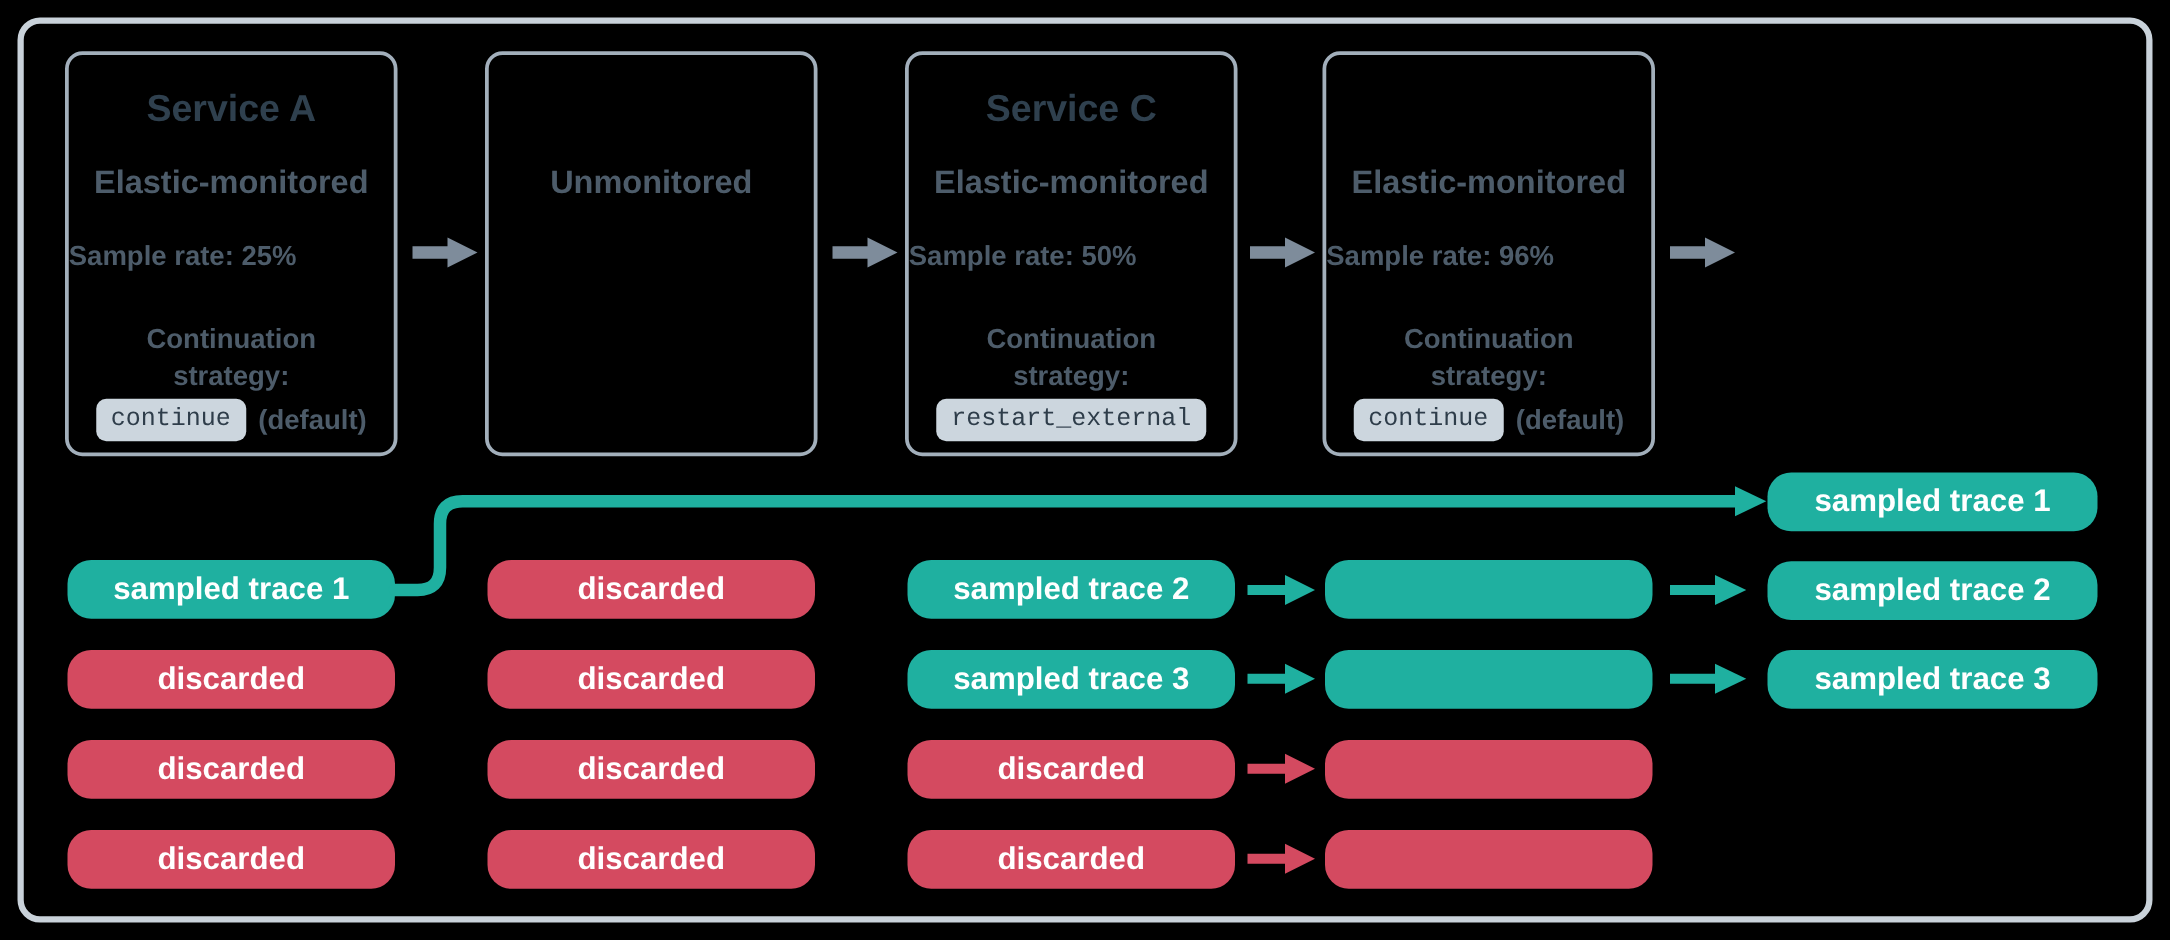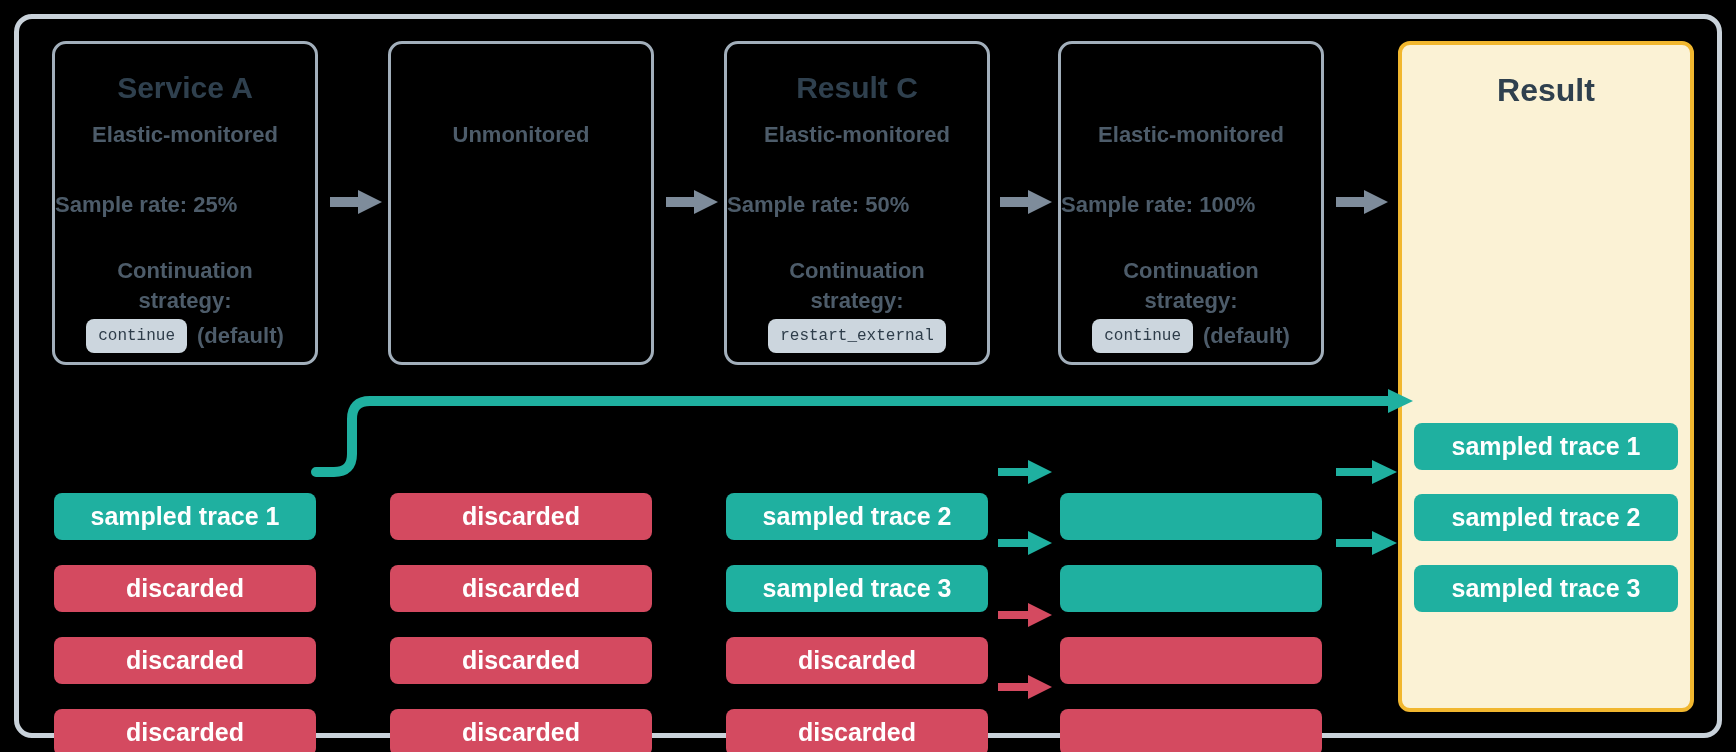--- a/index.html
+++ b/index.html
@@ -13,58 +13,58 @@
   }
   .svc-box{
     position:absolute;top:41px;width:266px;height:324px;box-sizing:border-box;
     border:3px solid var(--box-border,#a2afbb);border-radius:14px;background:transparent;
   }
   .svc-title{
     position:absolute;top:26px;left:0;right:0;text-align:center;
     font-size:30px;font-weight:700;color:var(--title-text,#2f404e);line-height:36px;
   }
   .svc-sub{
-    position:absolute;top:78px;left:0;right:0;text-align:center;
-    font-size:22px;font-weight:600;color:var(--body-text,#4d5c6a);line-height:26px;
+    position:absolute;top:88px;left:0;right:0;text-align:center;
+    font-size:26px;font-weight:600;color:var(--body-text,#4d5c6a);line-height:26px;
   }
   .svc-rate{
     position:absolute;top:148px;left:0;right:0;text-align:left;
     font-size:22px;font-weight:600;color:var(--body-text,#4d5c6a);line-height:26px;
   }
   .svc-cont{
     position:absolute;top:212px;left:50%;transform:translateX(-50%);width:170px;text-align:center;
     font-size:22px;font-weight:600;color:var(--body-text,#4d5c6a);line-height:30px;
   }
   .chip-row{
     position:absolute;top:274px;left:0;right:0;height:36px;
     display:flex;justify-content:center;align-items:center;gap:10px;
   }
   .chip{
     background:var(--chip-bg,#ccd6de);color:var(--chip-text,#2e3d4a);
     font-family:"Liberation Mono","DejaVu Sans Mono",monospace;
-    font-size:16px;font-weight:500;line-height:20px;
+    font-size:20px;font-weight:500;line-height:20px;
     padding:7px 12px;border-radius:8px;white-space:nowrap;
   }
   .chip-note{font-size:22px;font-weight:700;color:var(--body-text,#4d5c6a);white-space:nowrap;}
   .chip-note:empty{display:none;}
 
   .result-box{
     position:absolute;left:1398px;top:41px;width:296px;height:671px;box-sizing:border-box;
     border:4px solid var(--result-border,#f1b72f);border-radius:12px;
     background:var(--result-fill,#fbf2d5);
   }
   .result-title{
     position:absolute;top:26px;left:0;right:0;text-align:center;
     font-size:32px;font-weight:700;color:var(--title-text,#2f404e);line-height:38px;
   }
 
   .bar{
-    position:absolute;width:262px;height:47px;border-radius:8px;box-sizing:border-box;
+    position:absolute;width:262px;height:47px;border-radius:19px;box-sizing:border-box;
     display:flex;align-items:center;justify-content:center;
-    color:#ffffff;font-size:25px;font-weight:600;margin-top:45px;
+    color:#ffffff;font-size:25px;font-weight:600;
   }
   .bar.sampled{background:var(--sampled,#1fb0a0);}
   .bar.discarded{background:var(--discarded,#d44a60);}
   .result-trace{width:264px;left:1414px;z-index:6;}
 
   .flow-svg{position:absolute;left:0;top:0;width:1736px;height:752px;z-index:5;pointer-events:none;}
   .ln-gray{stroke:var(--arrow-gray,#7e8c9b);}
   .hd-gray{fill:var(--arrow-gray,#7e8c9b);}
   .ln-teal{stroke:var(--sampled,#1fb0a0);}
   .hd-teal{fill:var(--sampled,#1fb0a0);}
@@ -87,43 +87,40 @@
       <span class="chip">continue</span>
       <span class="chip-note">(default)</span>
     </div>
   </div>
 
   <div class="svc-box" style="left:388px">
     <div class="svc-sub">Unmonitored</div>
   </div>
 
   <div class="svc-box" style="left:724px">
-    <div class="svc-title">Result C</div>
+    <div class="svc-title">Service C</div>
     <div class="svc-sub">Elastic-monitored</div>
     <div class="svc-rate">Sample rate: 50%</div>
     <div class="svc-cont">Continuation strategy:</div>
     <div class="chip-row">
       <span class="chip">restart_external</span>
 
     </div>
   </div>
 
   <div class="svc-box" style="left:1058px">
     <div class="svc-sub">Elastic-monitored</div>
-    <div class="svc-rate">Sample rate: 100%</div>
+    <div class="svc-rate">Sample rate: 96%</div>
     <div class="svc-cont">Continuation strategy:</div>
     <div class="chip-row">
       <span class="chip">continue</span>
       <span class="chip-note">(default)</span>
     </div>
   </div>
 
-  <div class="result-box">
-    <div class="result-title">Result</div>
-  </div>
 
   <div class="bar sampled" style="left:54px;top:448px">sampled trace 1</div>
   <div class="bar discarded" style="left:54px;top:520px">discarded</div>
   <div class="bar discarded" style="left:54px;top:592px">discarded</div>
   <div class="bar discarded" style="left:54px;top:664px">discarded</div>
 
   <div class="bar discarded" style="left:390px;top:448px">discarded</div>
   <div class="bar discarded" style="left:390px;top:520px">discarded</div>
   <div class="bar discarded" style="left:390px;top:592px">discarded</div>
   <div class="bar discarded" style="left:390px;top:664px">discarded</div>

